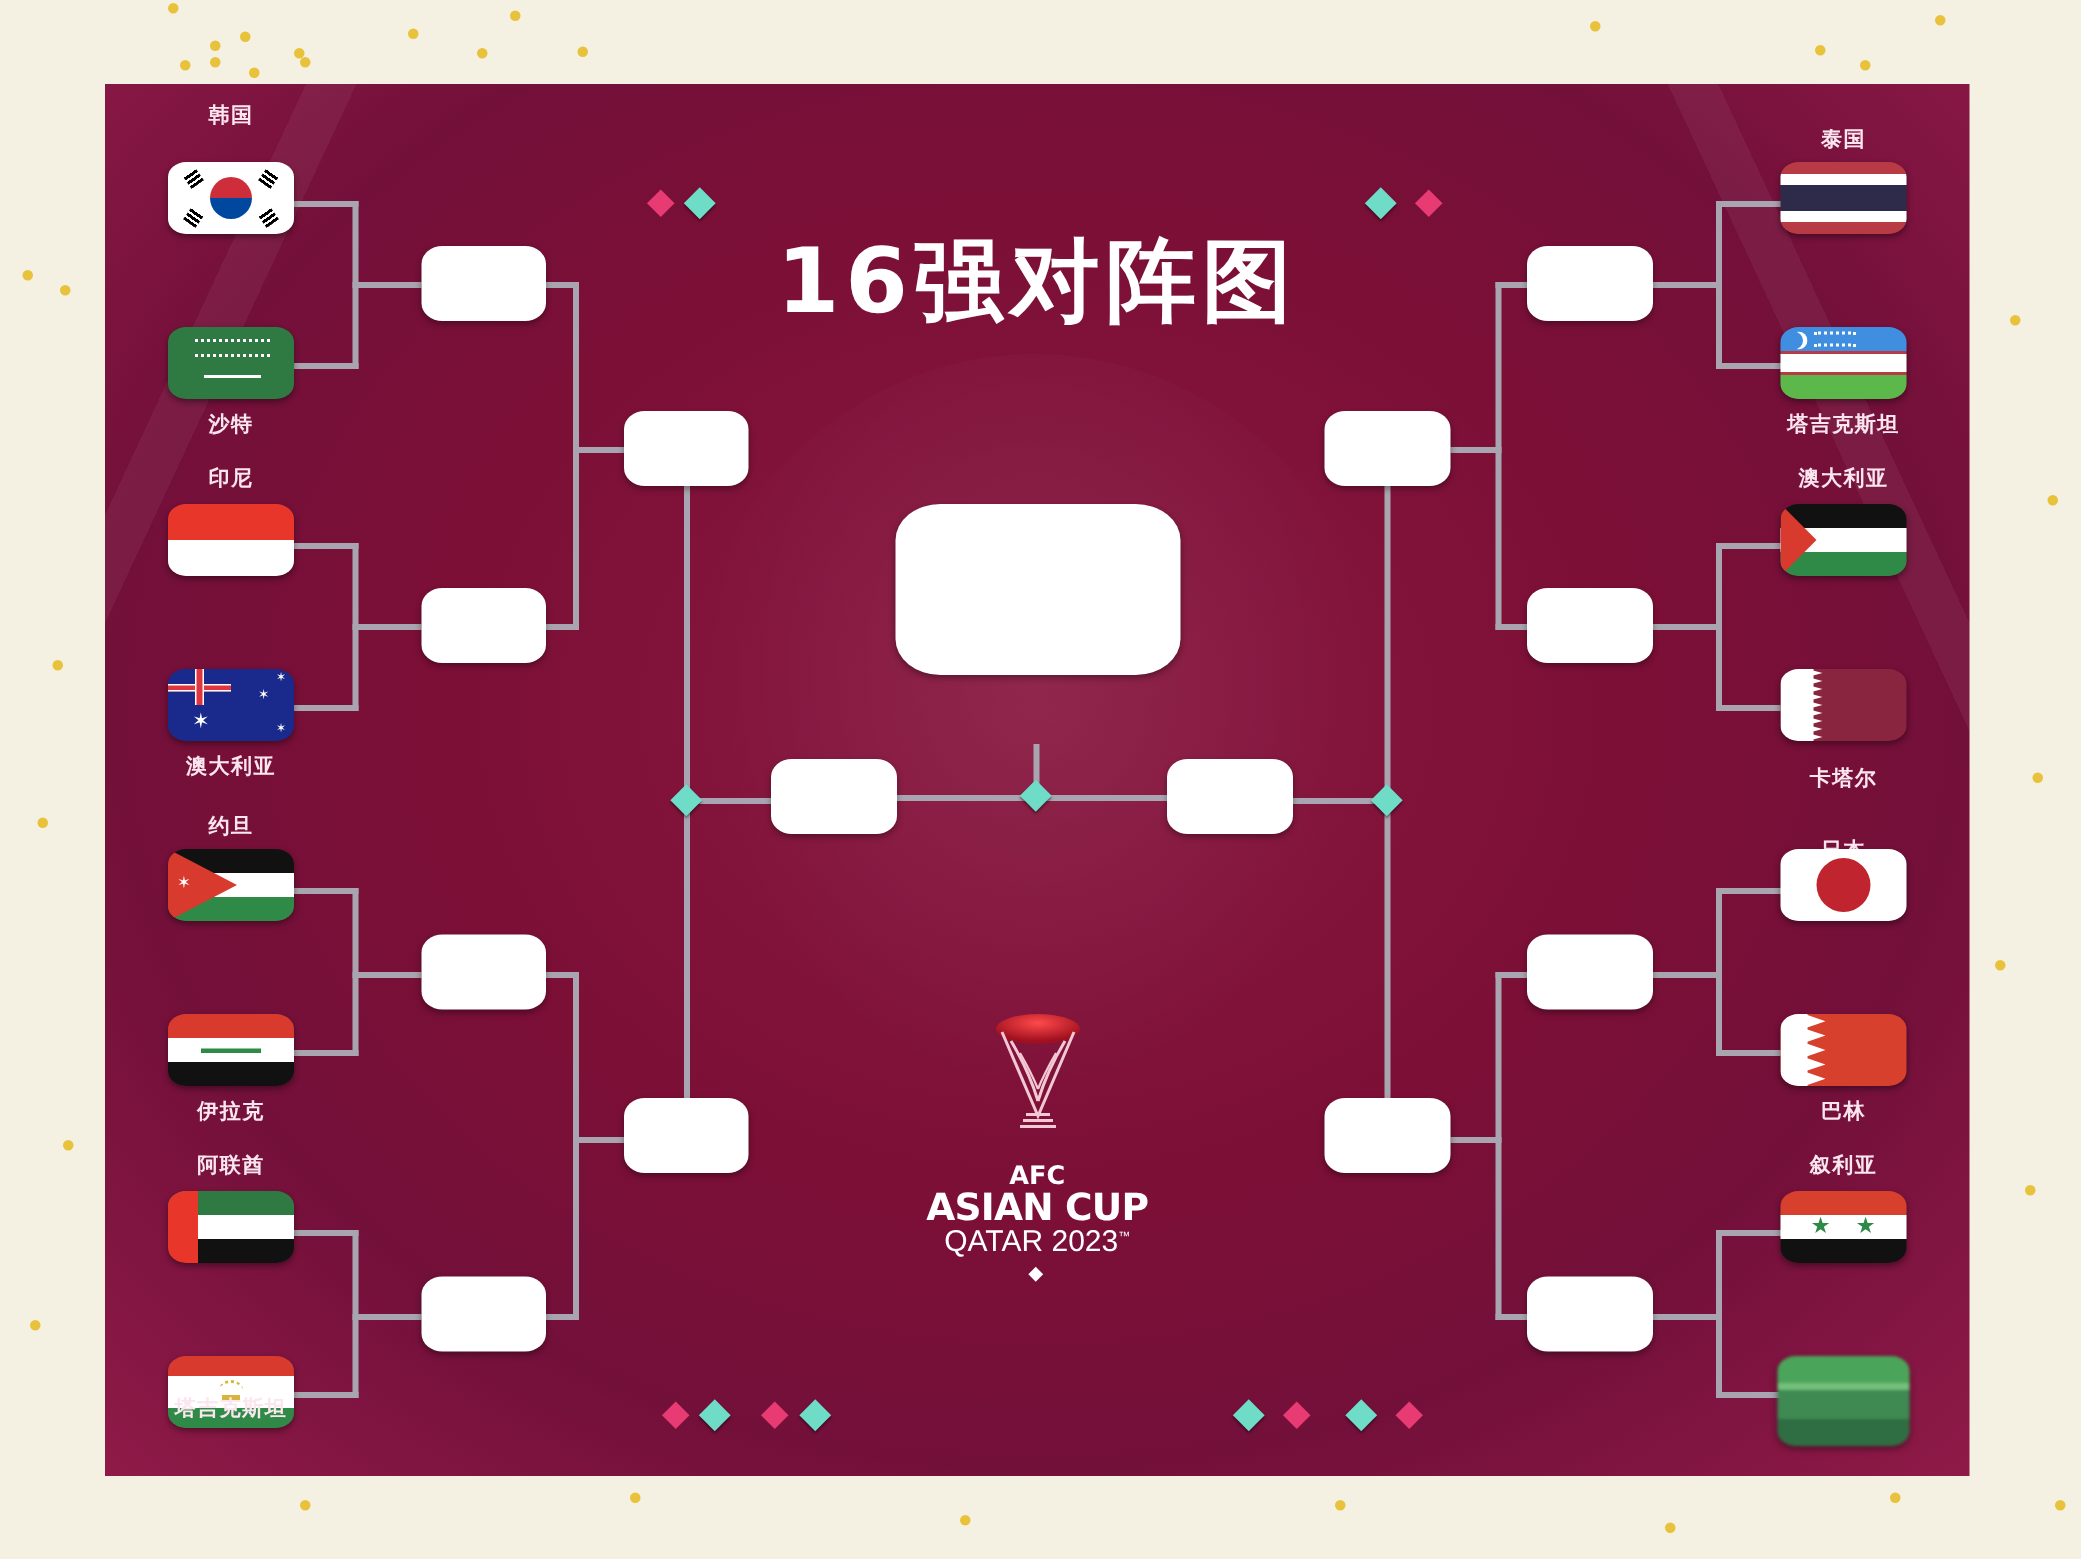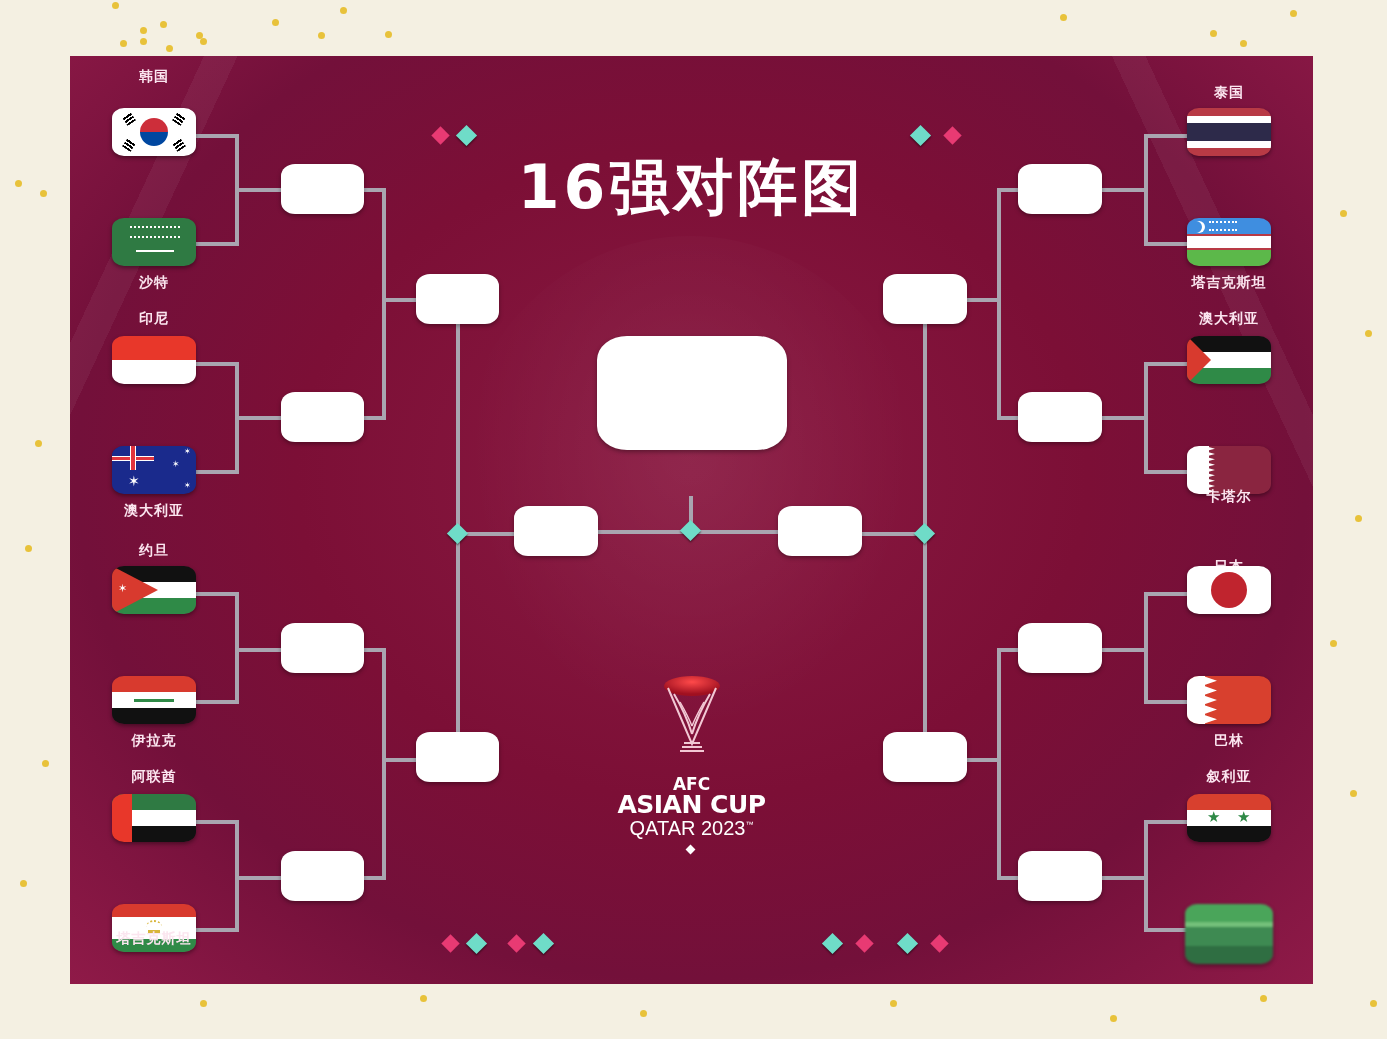--- a/index.html
+++ b/index.html
@@ -268,21 +268,21 @@
   <div class="flag" style="left:1117px;top:280px;background:linear-gradient(180deg,#111 33%,#fff 33% 66%,#2f8a47 66%)">
     <div class="abs" style="left:0;top:0;width:0;height:0;border-top:24px solid transparent;border-bottom:24px solid transparent;border-left:24px solid #d83a2e"></div>
   </div>
 
   <div class="flag" style="left:1117px;top:390px;background:#8a2540">
     <div class="abs" style="left:0;top:0;width:22px;height:48px;background:#fff"></div>
     <svg class="abs" style="left:18px;top:0" width="10" height="48" viewBox="0 0 10 48">
       <polygon points="0,0 10,2.7 0,5.3 10,8 0,10.7 10,13.3 0,16 10,18.7 0,21.3 10,24 0,26.7 10,29.3 0,32 10,34.7 0,37.3 10,40 0,42.7 10,45.3 0,48" fill="#fff"></polygon>
     </svg>
   </div>
-  <div class="label" style="left:1099px;top:432px">卡塔尔</div>
+  <div class="label" style="left:1099px;top:454px">卡塔尔</div>
 
   <div class="label" style="left:1099px;top:502px">日本</div>
   <div class="flag" style="left:1117px;top:510px;background:#fff">
     <div class="abs" style="left:24px;top:6px;width:36px;height:36px;border-radius:50%;background:#c0242e"></div>
   </div>
 
   <div class="flag" style="left:1117px;top:620px;background:#d8402e">
     <div class="abs" style="left:0;top:0;width:18px;height:48px;background:#fff"></div>
     <svg class="abs" style="left:16px;top:0" width="14" height="48" viewBox="0 0 14 48">
       <polygon points="0,0 14,4.8 0,9.6 14,14.4 0,19.2 14,24 0,28.8 14,33.6 0,38.4 14,43.2 0,48" fill="#fff"></polygon>

